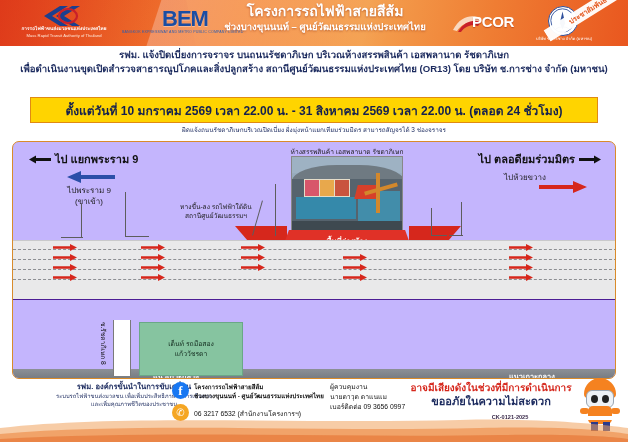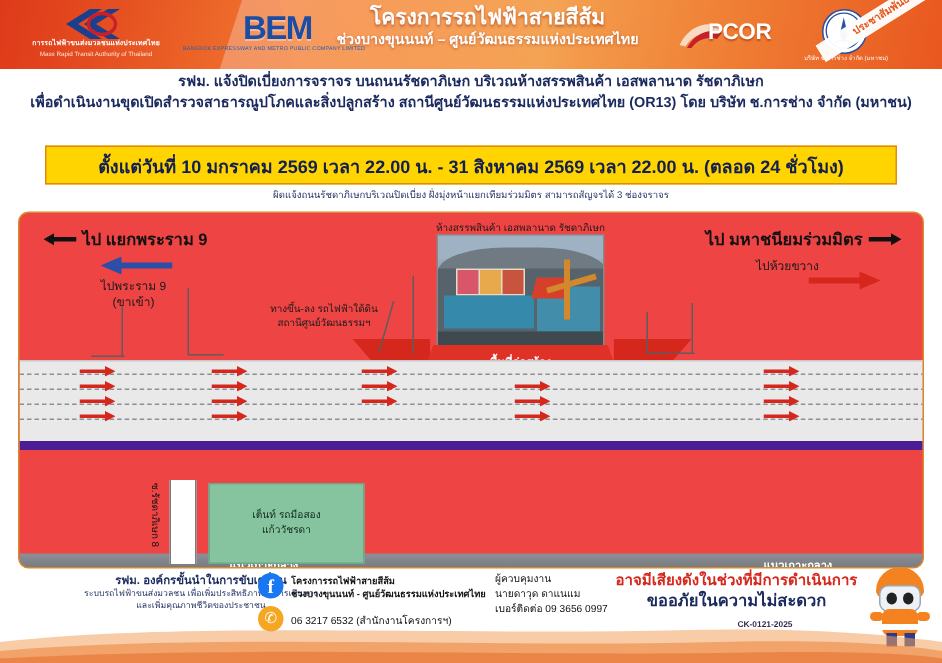--- a/index.html
+++ b/index.html
@@ -105,21 +105,21 @@
   }
   .date-text { font-size:12px; font-weight:bold; color:#13204f; white-space:nowrap; }
   .date-note {
     position:absolute; left:0; top:125px; width:628px; text-align:center;
     font-size:6.4px; color:#1b2a5e; white-space:nowrap;
   }
 
   
   .map {
     position:absolute; left:12px; top:141px; width:604px; height:238px;
-    background:#ef4444; border:1.5px solid #d98b2b; border-radius:7px;
+    background:#c4b5fd; border:1.5px solid #d98b2b; border-radius:7px;
     overflow:hidden;
   }
 
   
   .dir-left { position:absolute; left:16px; top:8px; display:flex; align-items:center; gap:4px; }
   .dir-right { position:absolute; right:14px; top:8px; display:flex; align-items:center; gap:4px; }
   .dir-label { font-size:11px; font-weight:bold; color:#111; white-space:nowrap; }
   .arrow-blk-l, .arrow-blk-r { width:22px; height:9px; position:relative; }
 
   
@@ -175,21 +175,21 @@
     background:#d6271c; clip-path: polygon(0 0, 100% 0, 100% 100%, 30% 100%);
   }
   .cons-right-wedge {
     position:absolute; left:396px; top:84px; width:52px; height:18px;
     background:#d6271c; clip-path: polygon(0 0, 100% 0, 70% 100%, 0 100%);
   }
 
   
   .road {
     position:absolute; left:0; top:98px; width:604px; height:60px;
-    background:#e9e9ea; border-top:1px solid #c9c9cb; border-bottom:6px solid #4c1d95;
+    background:#e9e9ea; border-top:1px solid #c9c9cb; border-bottom:1px solid #4c1d95;
   }
   .median {
     position:absolute; left:0; top:128px; width:604px; height:13px;
     background:linear-gradient(#8c9096,#6f747a);
   }
   .median-lbl-l {
     position:absolute; left:140px; top:129px; font-size:7.4px; font-weight:bold;
     color:#fff; white-space:nowrap;
   }
   .median-lbl-r {
@@ -338,21 +338,21 @@
 <div class="map">
 
   <div class="dir-left">
     <svg class="arrow-blk-l" viewBox="0 0 22 9">
       <path d="M0 4.5 L7 0.5 L7 3 L22 3 L22 6 L7 6 L7 8.5 Z" fill="#111"></path>
     </svg>
     <span class="dir-label">ไป แยกพระราม 9</span>
   </div>
 
   <div class="dir-right">
-    <span class="dir-label">ไป มหาชนียมร่วมมิตร</span>
+    <span class="dir-label">ไป ตลอดียมร่วมมิตร</span>
     <svg class="arrow-blk-r" viewBox="0 0 22 9">
       <path d="M22 4.5 L15 0.5 L15 3 L0 3 L0 6 L15 6 L15 8.5 Z" fill="#111"></path>
     </svg>
   </div>
 
   <div class="in-arrow-left">
     <svg class="blue-arrow-big" viewBox="0 0 48 12">
       <path d="M0 6 L14 0 L14 4 L48 4 L48 8 L14 8 L14 12 Z" fill="#2b4fa8"></path>
     </svg>
     <div class="lbl" style="margin-top:13px;">ไปพระราม 9</div>

